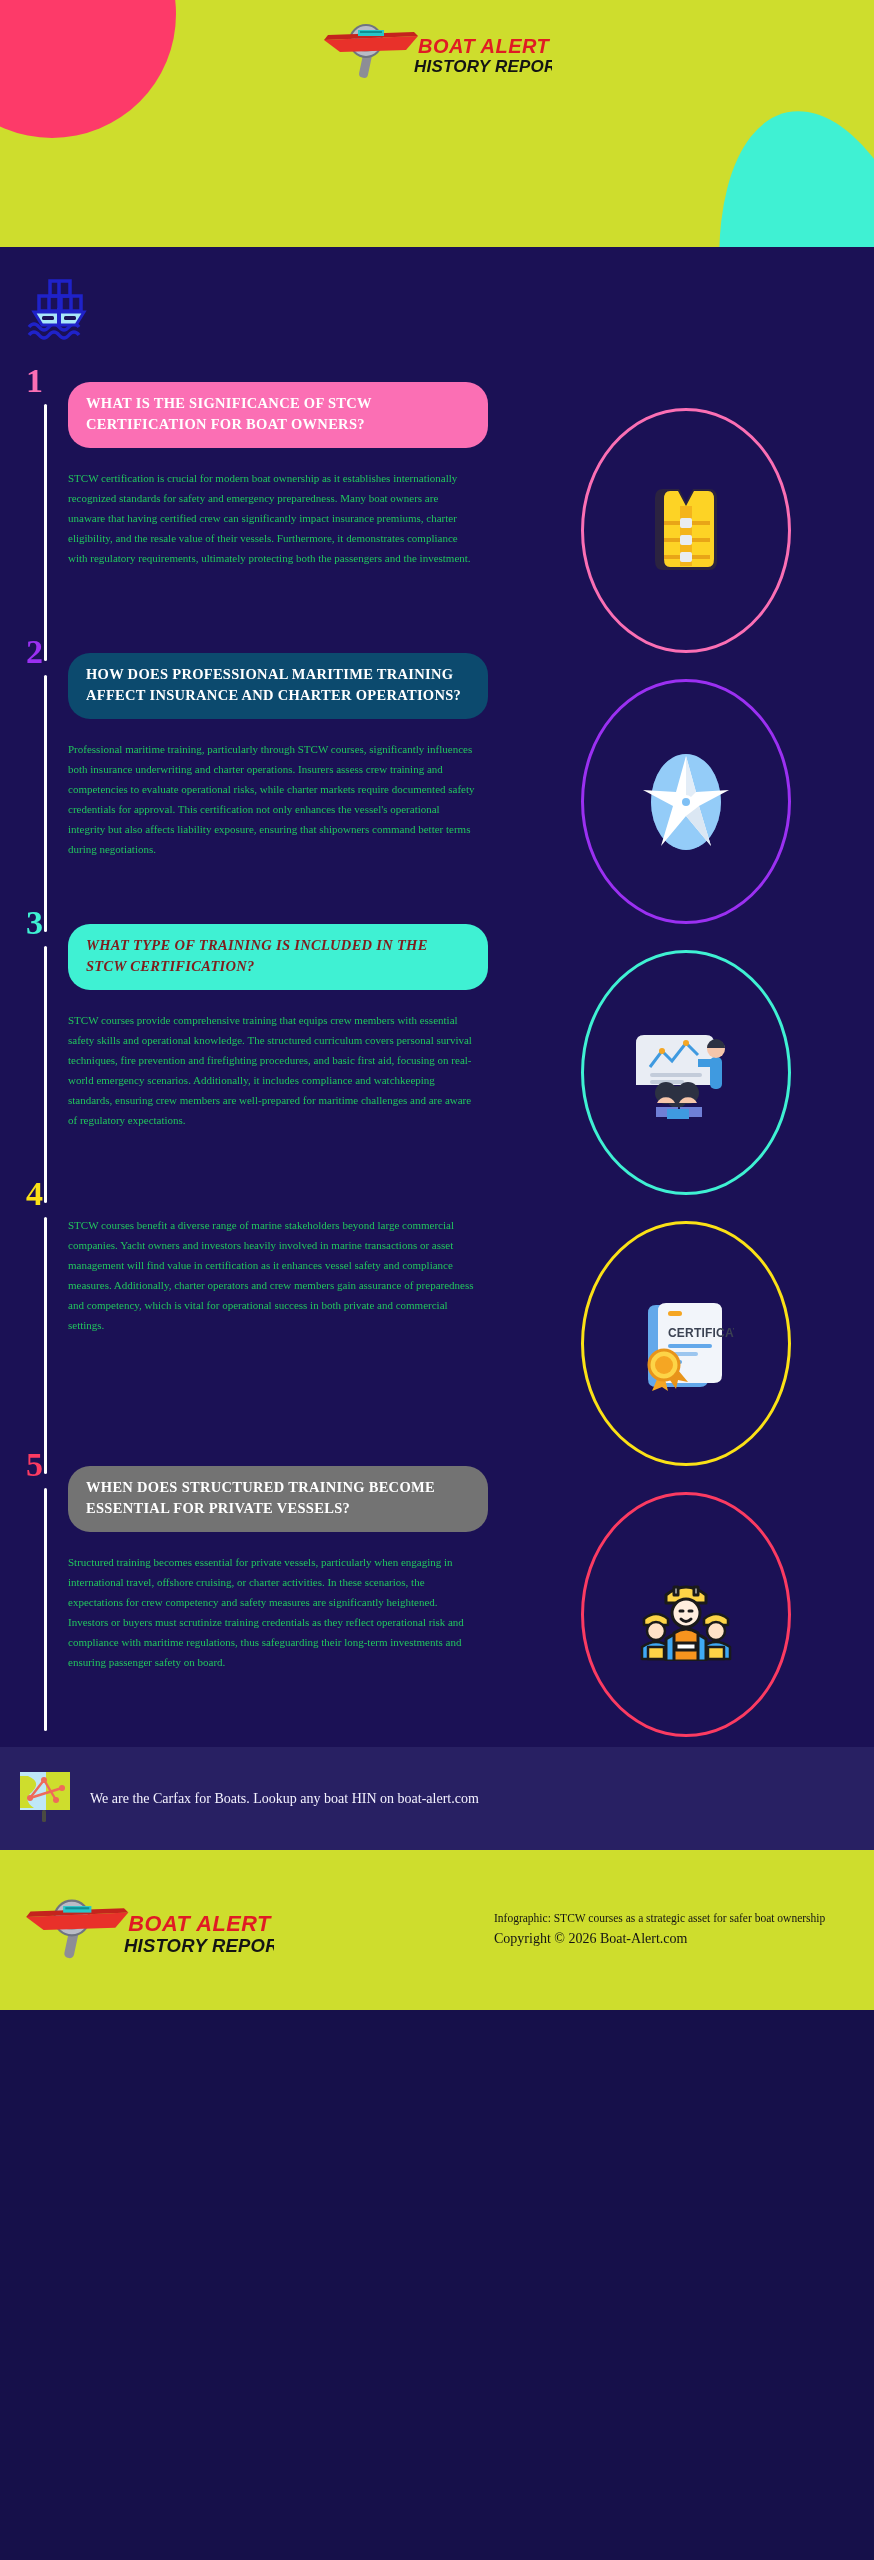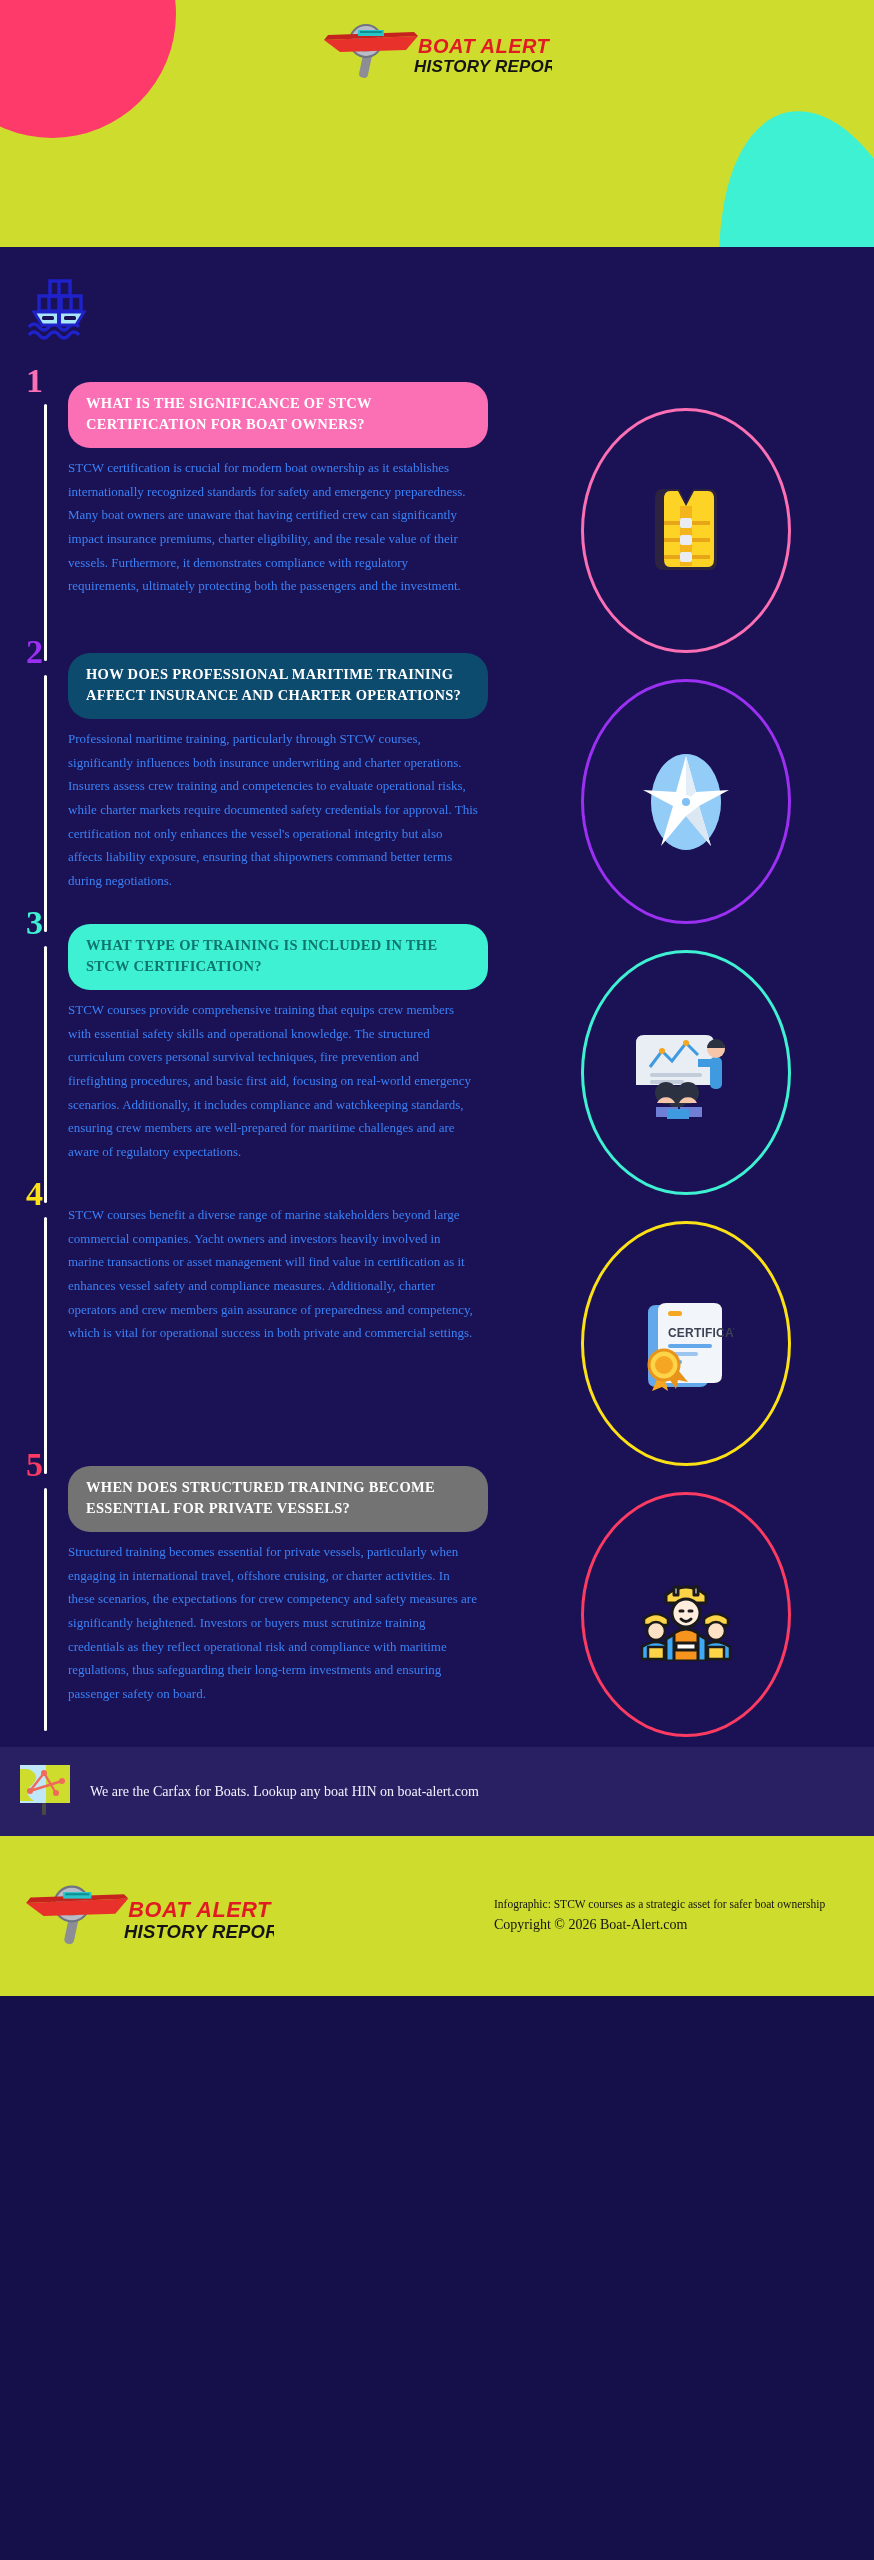--- a/index.html
+++ b/index.html
@@ -118,29 +118,29 @@
     border-radius: 22px;
     padding: 11px 18px 12px 18px;
     max-width: 420px;
     font-family: "Liberation Serif", serif;
     font-weight: bold;
     font-size: 14.5px;
     line-height: 1.48;
     letter-spacing: 0.3px;
   }
   .pill.light { color: #ffffff; }
-  .pill.dark  { color: #0f766e; }
+  .pill.dark  { color: #7f1d1d; font-style: italic; }
 
   .para {
-    margin-top: 8px;
+    margin-top: 20px;
     width: 410px;
     font-family: "Liberation Serif", serif;
-    font-size: 13px;
+    font-size: 11px;
     line-height: 1.82;
-    color: #3b82f6;
+    color: #22c55e;
   }
 
   .sect-icon {
     flex: 1 1 auto;
     display: flex;
     align-items: center;
     justify-content: center;
     padding-top: 26px;
   }
   .icon-ring {
@@ -149,21 +149,21 @@
     border-radius: 50%;
     border: 3px solid #fff;
     display: flex;
     align-items: center;
     justify-content: center;
   }
 
   
   .cta {
     width: 874px;
-    height: 89px;
+    height: 103px;
     background: #282063;
     display: flex;
     align-items: center;
     padding-left: 18px;
     gap: 18px;
   }
   .cta-text {
     font-family: "Liberation Serif", serif;
     font-size: 14px;
     color: #f4f2ff;

